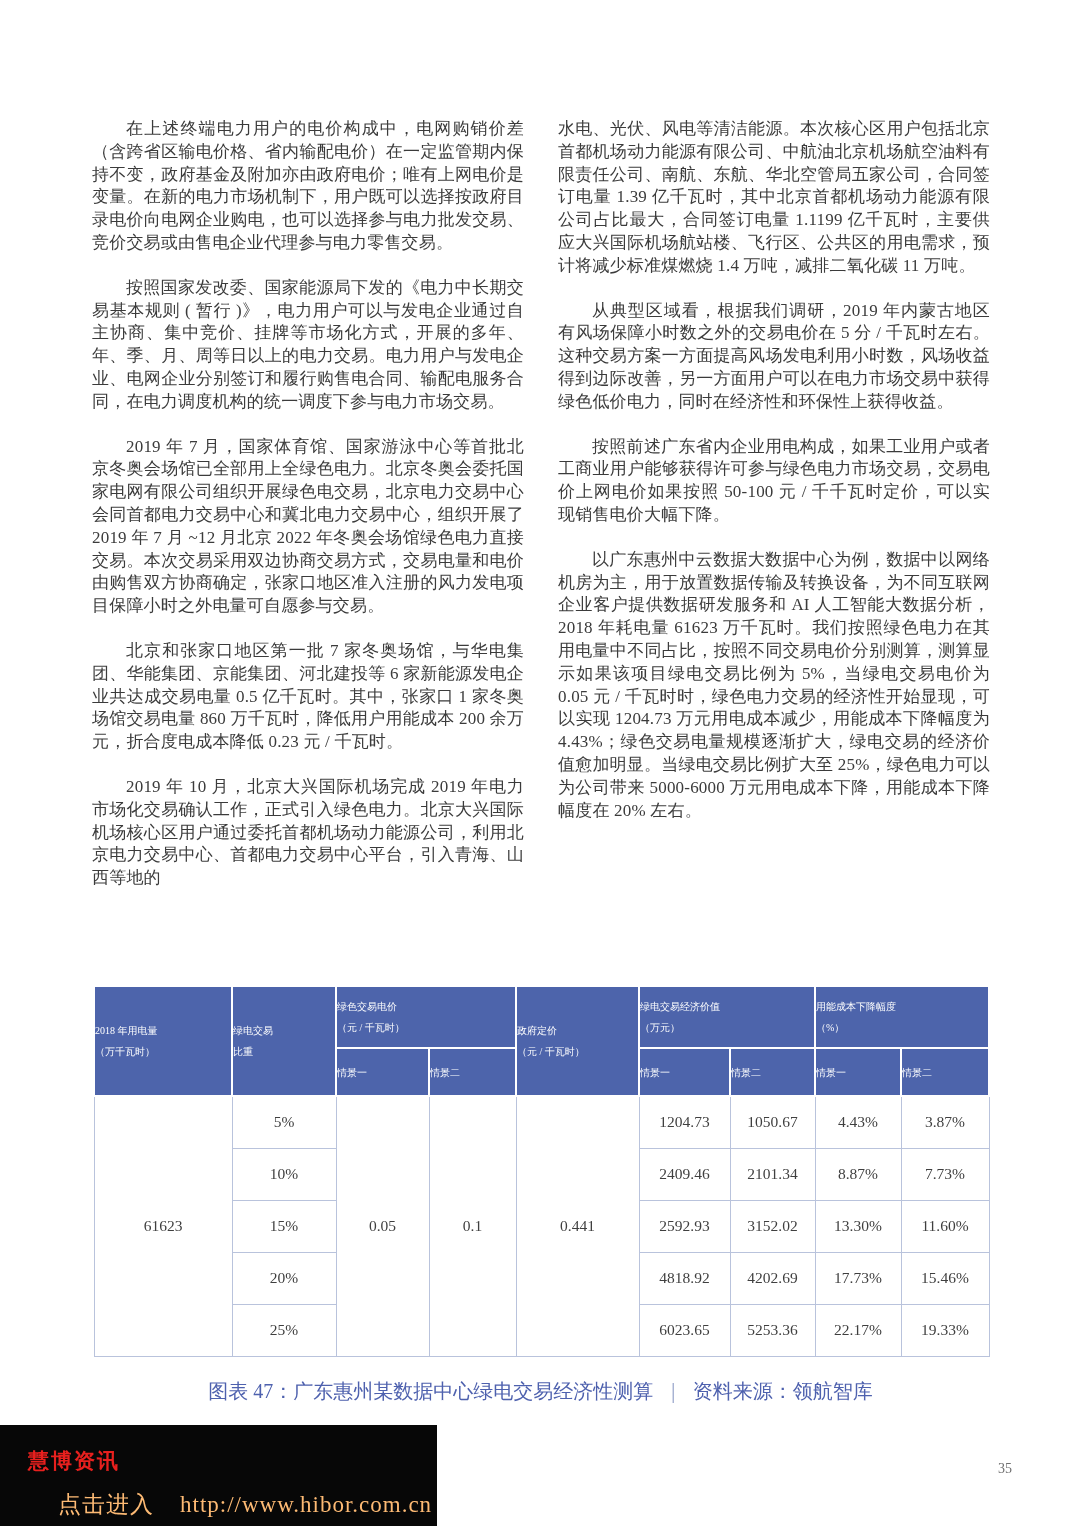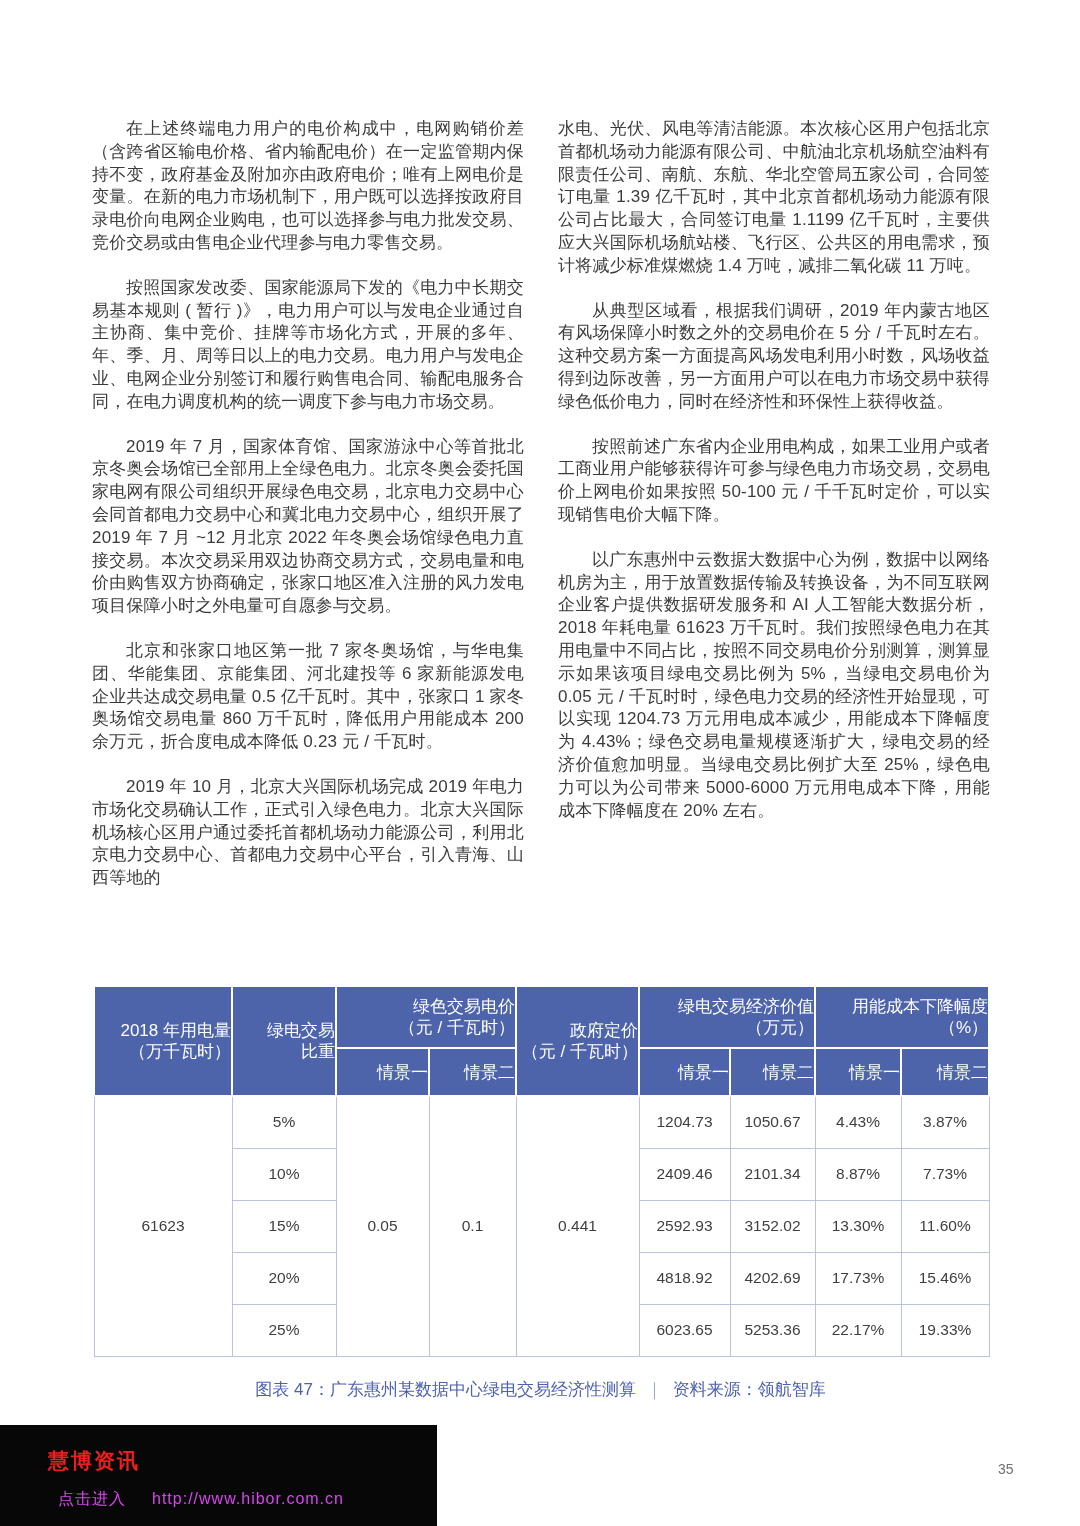--- a/index.html
+++ b/index.html
@@ -1,71 +1,71 @@
 <!DOCTYPE html>
 <html><head>
 <meta charset="utf-8">
 <style>
   html,body { margin:0; padding:0; background:#ffffff; }
   .page {
     position:relative; width:1080px; height:1526px;
     background:#ffffff; overflow:hidden;
-    font-family:Liberation Sans, sans-serif;
+    font-family:Liberation Serif, serif;
   }
   
   .col {
     position:absolute; top:118px; width:432px;
     font-size:17px; line-height:22.8px; color:#3b3b3b;
     text-align:justify; letter-spacing:0.2px;
   }
   .col-left  { left:92px; }
   .col-right { left:558px; }
   .col p { margin:0 0 22px 0; text-indent:2em; }
   .col p.cont { text-indent:0; }
 
   
   table.econ {
     position:absolute; left:93px; top:985px; width:895px;
     border-collapse:collapse; table-layout:fixed;
   }
   table.econ th {
     background:#4d64ab; color:#ffffff; font-weight:normal;
-    font-size:17px; line-height:21px;
+    font-size:10px; line-height:21px;
     border:2px solid #ffffff;
-    text-align:right; vertical-align:middle;
+    text-align:left; vertical-align:middle;
     white-space:pre-line; padding:0;
   }
   table.econ thead tr.h1 { height:62px; }
   table.econ thead tr.h2 { height:48px; }
   table.econ tbody tr { height:52px; }
   table.econ td {
     background:#ffffff; color:#3f3f3f; font-size:15.5px;
     border:1px solid #b9c3dc;
     text-align:center; vertical-align:middle; padding:0;
   }
 
   
   .caption {
     position:absolute; left:93px; top:1378px; width:895px;
-    text-align:center; font-size:17px; color:#4e61ae;
+    text-align:center; font-size:20px; color:#4e61ae;
   }
   .caption .sep { color:#9aa7cc; margin:0 10px; }
 
   
   .wm {
     position:absolute; left:0; top:1425px; width:437px; height:101px;
     background:#070707;
   }
   .wm .brand {
-    position:absolute; left:48px; top:22px;
+    position:absolute; left:28px; top:22px;
     color:#e8201e; font-size:21px; font-weight:bold; letter-spacing:2px;
   }
   .wm .sub {
     position:absolute; left:58px; top:64px;
-    color:#d946ef; font-size:16px; letter-spacing:1px;
+    color:#fdba74; font-size:23px; letter-spacing:1px;
   }
   .wm .sub .url { margin-left:26px; }
 
   
   .pageno {
     position:absolute; left:998px; top:1461px;
     font-size:14px; color:#6f6f6f;
   }
 </style>
 </head>

